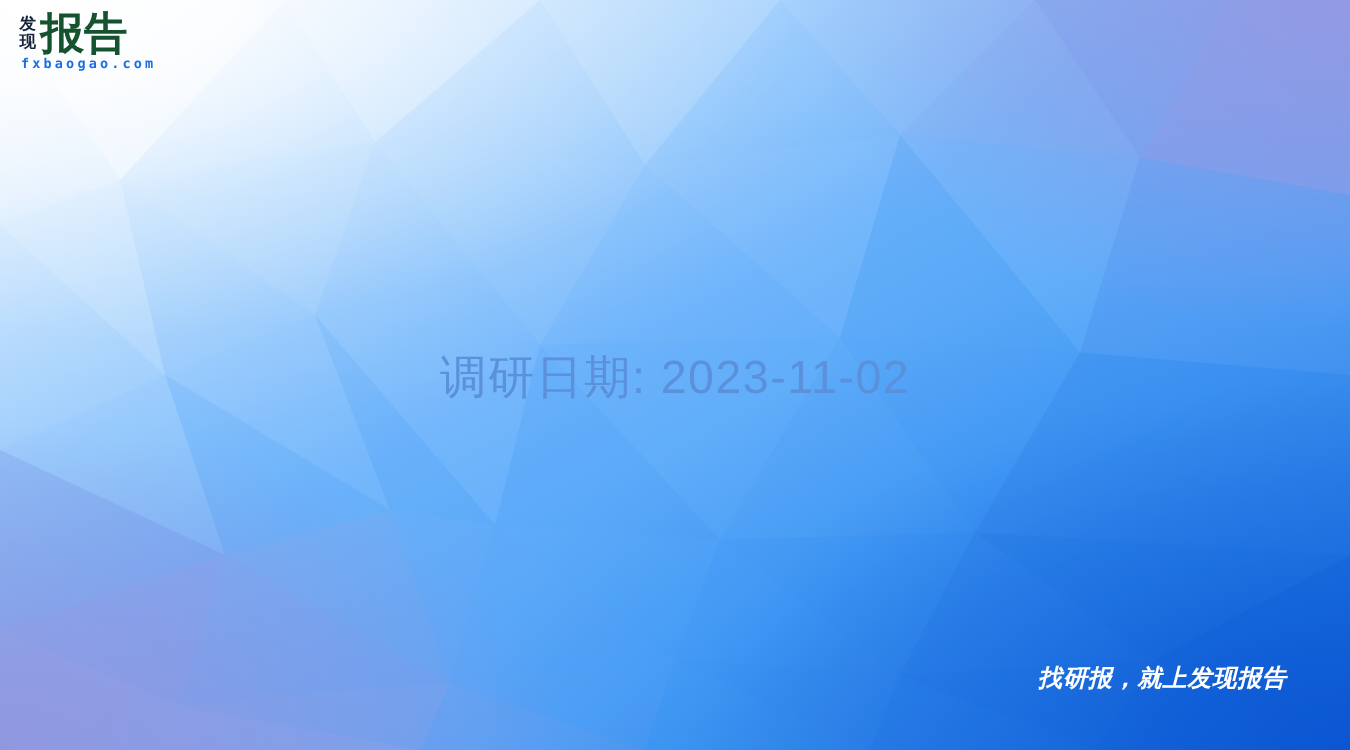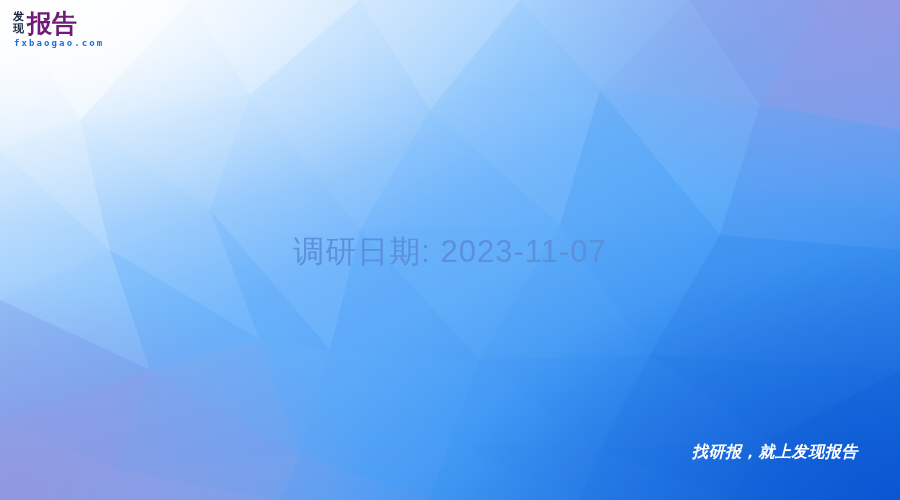--- a/index.html
+++ b/index.html
@@ -60,23 +60,23 @@
     padding-bottom: 2px;
   }
   .logo-stack span {
     font-size: 11px;
     font-weight: 700;
     color: #17243c;
     letter-spacing: 0px;
     line-height: 12px;
   }
   .logo-main {
-    font-size: 25px;
+    font-size: 29px;
     font-weight: 900;
-    color: #701a75;
+    color: #14532d;
     letter-spacing: 0px;
     line-height: 26px;
   }
   .logo-domain {
     margin-top: 3px;
     margin-left: 1px;
     font-size: 9px;
     font-weight: 700;
     color: #1a6fe0;
     letter-spacing: 2.1px;
@@ -218,17 +218,17 @@
       <div class="logo-stack">
         <span>发</span>
         <span>现</span>
       </div>
       <div class="logo-main">报告</div>
     </div>
     <div class="logo-domain">fxbaogao.com</div>
   </div>
 
 
-  <p class="cover-subtitle">调研日期: 2023-11-07</p>
+  <p class="cover-subtitle">调研日期: 2023-11-02</p>
 
   <p class="tagline">找研报，就上发现报告</p>
 
 </div>
 
 </body></html>

